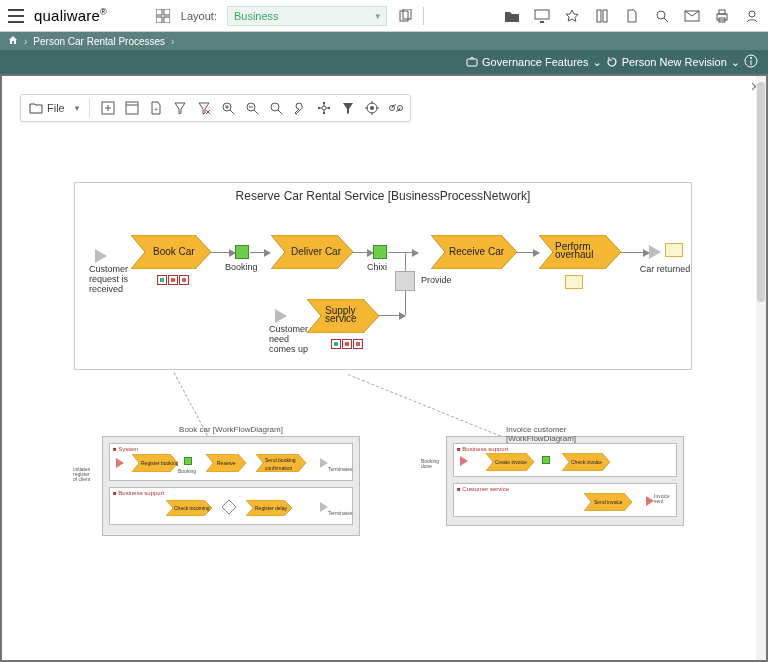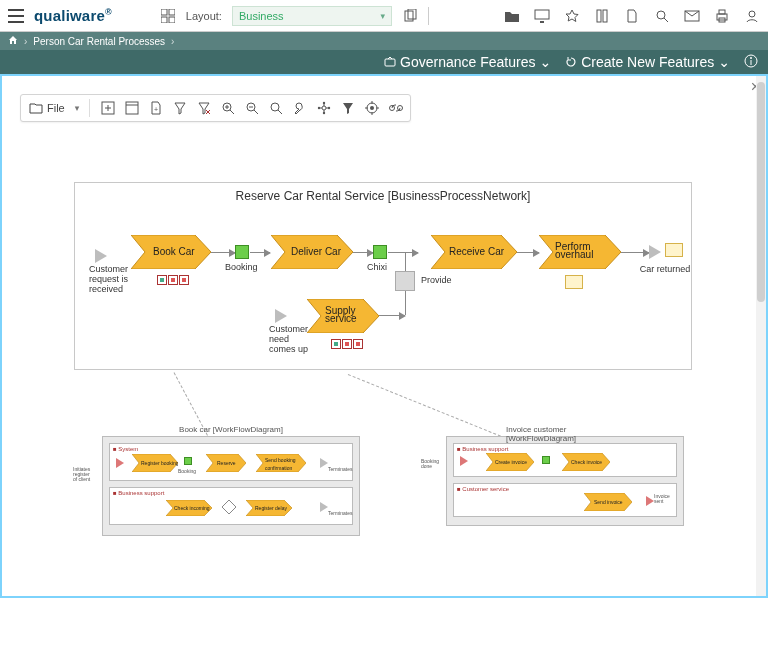--- a/index.html
+++ b/index.html
@@ -1,36 +1,36 @@
 <!DOCTYPE html>
 <html><head>
 <meta charset="utf-8">
 <style>
   * { box-sizing: border-box; }
   html, body { margin:0; padding:0; font-family: Arial, Helvetica, sans-serif; font-size:12px; color:#333; background:#fff; width:768px; }
   
   .topbar { height:32px; display:flex; align-items:center; padding:0 8px; gap:10px; border-bottom:1px solid #ccc; }
   .hamburger svg, .topicon svg { display:block; }
-  .logo { font-weight:700; font-size:15px; color:#0c4a6e; letter-spacing:0.2px; }
+  .logo { font-weight:400; font-size:15px; color:#000000; letter-spacing:0.2px; }
   .logo .r { font-size:9px; vertical-align:super; }
   .topbar .label { color:#555; font-size:11px; }
   .layout-select { background:#eef5f0; border:1px solid #cde3d4; color:#3a6; height:20px; width:160px; display:flex; align-items:center; justify-content:space-between; padding:0 6px; font-size:11px; }
   .layout-select .tri { font-size:9px; color:#6a8; }
   .topicons { margin-left:auto; display:flex; align-items:center; gap:14px; }
   .topicon { color:#555; width:16px; height:16px; display:flex; align-items:center; justify-content:center; }
   .topbar .sep { width:1px; height:18px; background:#ccc; }
   
   .breadcrumb { background:#5a817f; color:#fff; height:18px; display:flex; align-items:center; padding:0 8px; font-size:10px; gap:6px; }
   .breadcrumb .chev { opacity:.7; }
   
   .pagehead { background:#3f6a68; color:#fff; height:24px; display:flex; align-items:center; padding:0 10px; font-size:13px; gap:8px; }
-  .pagehead .right { margin-left:auto; display:flex; align-items:center; gap:14px; font-size:14px; }
+  .pagehead .right { margin-left:auto; display:flex; align-items:center; gap:4px; font-size:11px; }
   .pagehead .rbtn { display:flex; align-items:center; gap:4px; }
   
-  .stage-wrap { background:#7dd3fc; padding:2px 2px 2px 2px; height:524px; position:relative; }
+  .stage-wrap { background:#737373; padding:2px 2px 2px 2px; height:588px; position:relative; }
   .stage { background:#fff; width:100%; height:100%; position:relative; overflow:hidden; }
   .close-x { position:absolute; top:2px; right:6px; color:#777; font-size:16px; cursor:pointer; }
   
   .editor-toolbar { position:absolute; left:18px; top:18px; height:28px; background:#fff; border:1px solid #d4d4d4; border-radius:3px; display:flex; align-items:center; padding:0 6px; gap:8px; box-shadow:0 1px 2px rgba(0,0,0,.06);}
   .editor-toolbar .filebtn { display:flex; align-items:center; gap:4px; font-size:11px; color:#444; padding:0 2px; }
   .editor-toolbar .vdiv { width:1px; height:18px; background:#ddd; margin:0 2px; }
   .tbicon { width:16px; height:16px; color:#555; display:flex; align-items:center; justify-content:center; }
   
   .panel { position:absolute; border:1px solid #c8c8c8; background:#fff; }
   .panel.main { left:72px; top:106px; width:618px; height:188px; }
@@ -171,21 +171,21 @@
           <path d="M4 3l2-2 2 2" fill="none" stroke="#fff"></path>
         </svg>
       <span style="white-space: pre-line;">Governance Features</span>
       <span>⌄</span>
     </div>
     <div class="rbtn">
       <svg width="12" height="12">
           <path d="M6 2a4 4 0 1 1-3.5 2" fill="none" stroke="#fff" stroke-width="1.2"></path>
           <path d="M3 1v3h3" fill="none" stroke="#fff"></path>
         </svg>
-      <span style="white-space: pre-line;">Create New Features</span>
+      <span style="white-space: pre-line;">Person New Revision</span>
       <span>⌄</span>
     </div>
     <span><svg width="14" height="14">
           <circle cx="7" cy="7" r="6" fill="none" stroke="#fff"></circle>
           <line x1="7" y1="6" x2="7" y2="11" stroke="#fff"></line>
           <circle cx="7" cy="4" r="1" fill="#fff"></circle>
         </svg></span>
   </div>
 </div>
 

